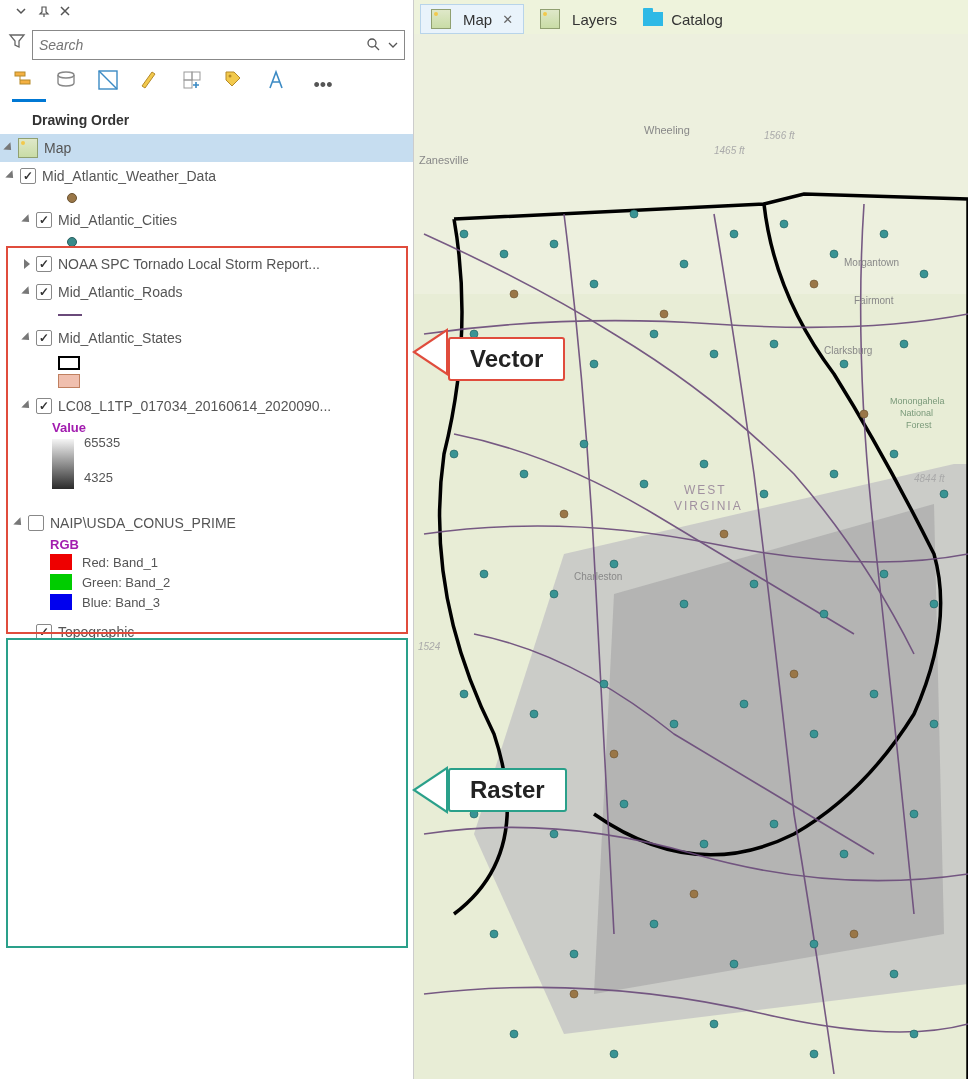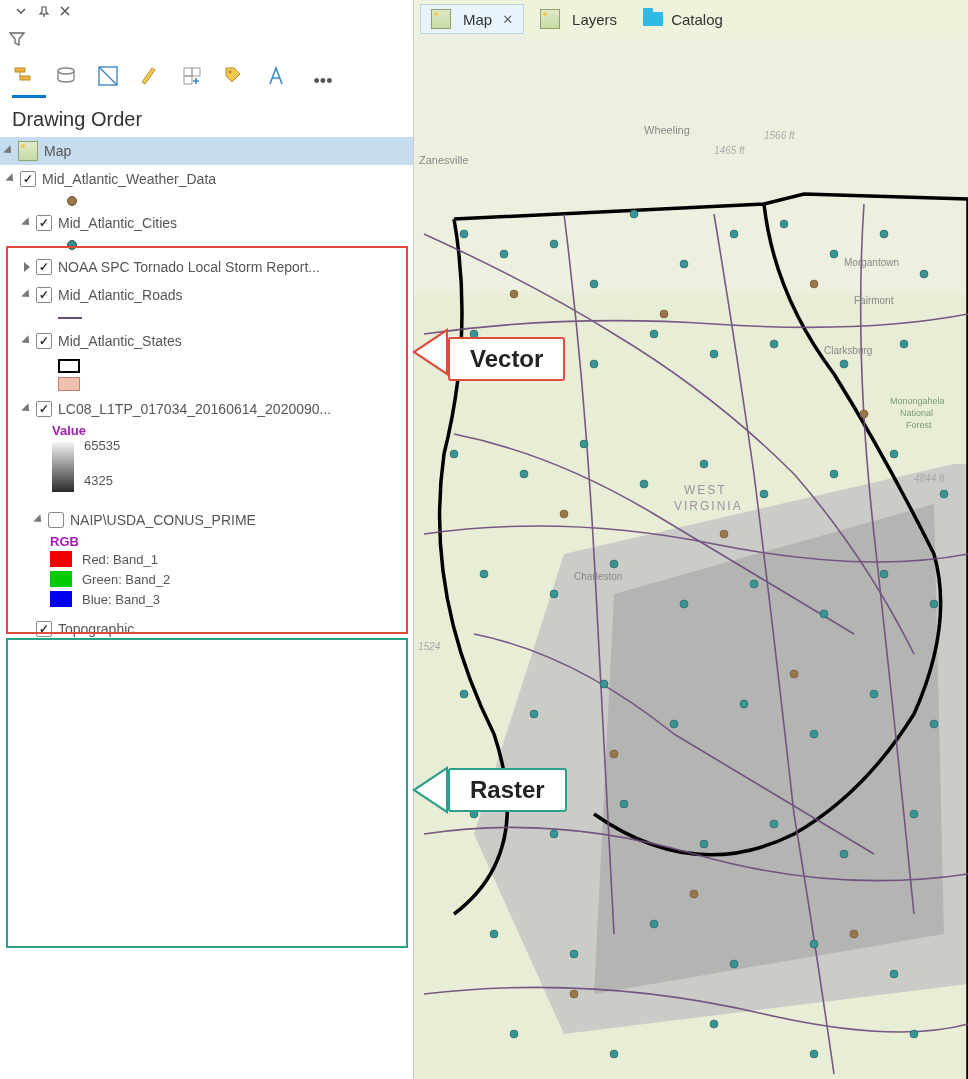--- a/index.html
+++ b/index.html
@@ -9,21 +9,21 @@
   .pane-header { display: flex; align-items: center; padding: 6px 10px 4px; font-size: 20px; }
   .pane-title { flex: 1; font-weight: 400; }
   .pane-ctrl { width: 16px; height: 16px; margin-left: 6px; display: inline-flex; align-items: center; justify-content: center; cursor: pointer; }
   .search-row { display: flex; align-items: center; padding: 4px 8px; gap: 4px; }
   .filter-icon { width: 20px; height: 26px; display: flex; align-items: center; justify-content: center; color: #666; }
   .search-box { flex: 1; height: 30px; border: 1px solid #888; display: flex; align-items: center; padding: 0 6px; background: #fff; }
   .search-input { flex: 1; border: none; outline: none; font-style: italic; font-size: 14px; background: transparent; }
   .toolbar { display: flex; align-items: center; gap: 8px; padding: 4px 12px 0; }
   .tb-btn { width: 34px; height: 34px; display: flex; align-items: center; justify-content: center; cursor: pointer; }
   .tb-active { border-bottom: 3px solid #0078d4; }
-  .section-hdr { font-size: 20px; font-weight: 400; padding: 10px 12px 6px; }
+  .section-hdr { font-size: 14px; font-weight: 700; padding: 10px 12px 6px; margin-left: 20px; }
   .tree { font-size: 14px; color: #555; }
   .row { display: flex; align-items: center; min-height: 28px; padding: 2px 2px 2px 4px; white-space: nowrap; }
   .tw { width: 14px; height: 14px; display: inline-flex; align-items: center; justify-content: center; margin-right: 2px; cursor: pointer; }
   .tw::before { content: ''; width: 0; height: 0; border-top: 5px solid transparent; border-bottom: 5px solid transparent; border-left: 6px solid #777; display: block; }
   .tw.open::before { transform: rotate(45deg); }
   .chk { width: 16px; height: 16px; border: 1px solid #888; border-radius: 2px; margin-right: 6px; display: inline-flex; align-items: center; justify-content: center; background: #fff; cursor: pointer; flex-shrink: 0; }
   .chk.on::after { content: '✓'; font-size: 12px; font-weight: bold; color: #333; }
   .map-ico { width: 20px; height: 20px; background: linear-gradient(#dfe8c9, #c9dca6); border: 1px solid #90a070; margin-right: 6px; position: relative; flex-shrink: 0; }
   .map-ico::after { content: ''; position: absolute; left: 2px; top: 2px; width: 4px; height: 4px; background: #f2c94c; border-radius: 50%; }
   .map-selected { background: #c6ddf0; padding-left: 20px !important; }
@@ -81,20 +81,34 @@
             <path d="M1 1l8 8M9 1l-8 8" stroke="#555" stroke-width="1.5"></path>
           </svg>
         </span>
     </div>
     <div class="search-row">
       <span class="filter-icon">
           <svg width="18" height="18">
             <path d="M2 3h14l-5 6v6l-4-2v-4z" fill="none" stroke="#666" stroke-width="1.3"></path>
           </svg>
         </span>
+      <div class="search-box">
+        <input class="search-input" placeholder="Search" style="">
+        <span>
+            <svg width="16" height="16">
+              <circle cx="6" cy="6" r="4" fill="none" stroke="#555" stroke-width="1.3"></circle>
+              <path d="M9 9l4 4" stroke="#555" stroke-width="1.3"></path>
+            </svg>
+          </span>
+        <span style="margin-left:6px">
+            <svg width="10" height="10">
+              <path d="M1 3l4 4 4-4" fill="none" stroke="#555" stroke-width="1.3"></path>
+            </svg>
+          </span>
+      </div>
     </div>
     <div class="toolbar">
       <span class="tb-btn tb-active">
           <svg width="24" height="24">
             <rect x="3" y="4" width="10" height="4" fill="#f4b042" stroke="#b58a2a"></rect>
             <rect x="8" y="12" width="10" height="4" fill="#f4b042" stroke="#b58a2a"></rect>
             <path d="M8 8v4" stroke="#b58a2a"></path>
           </svg>
         </span>
       <span class="tb-btn">
@@ -192,21 +206,21 @@
       </div>
       <div class="sub" style="font-weight:600; padding-left:52px">Value</div>
       <div class="grad-row">
         <div class="grad"></div>
         <div class="grad-labels">
           <span>65535</span>
           <span>4325</span>
         </div>
       </div>
       
-      <div class="row" style="padding-left:32px; margin-top:14px">
+      <div class="row" style="padding-left:12px; margin-top:20px">
         <span class="tw open"></span>
         <span class="chk"></span>
         <span>NAIP\USDA_CONUS_PRIME</span>
       </div>
       <div class="sub" style="font-weight:600; padding-left:50px">RGB</div>
       <div class="rgb-row">
           <span class="rgb-sw" style="background:#e00"></span>
           <span>Red:   Band_1</span>
         </div>
       <div class="rgb-row">

